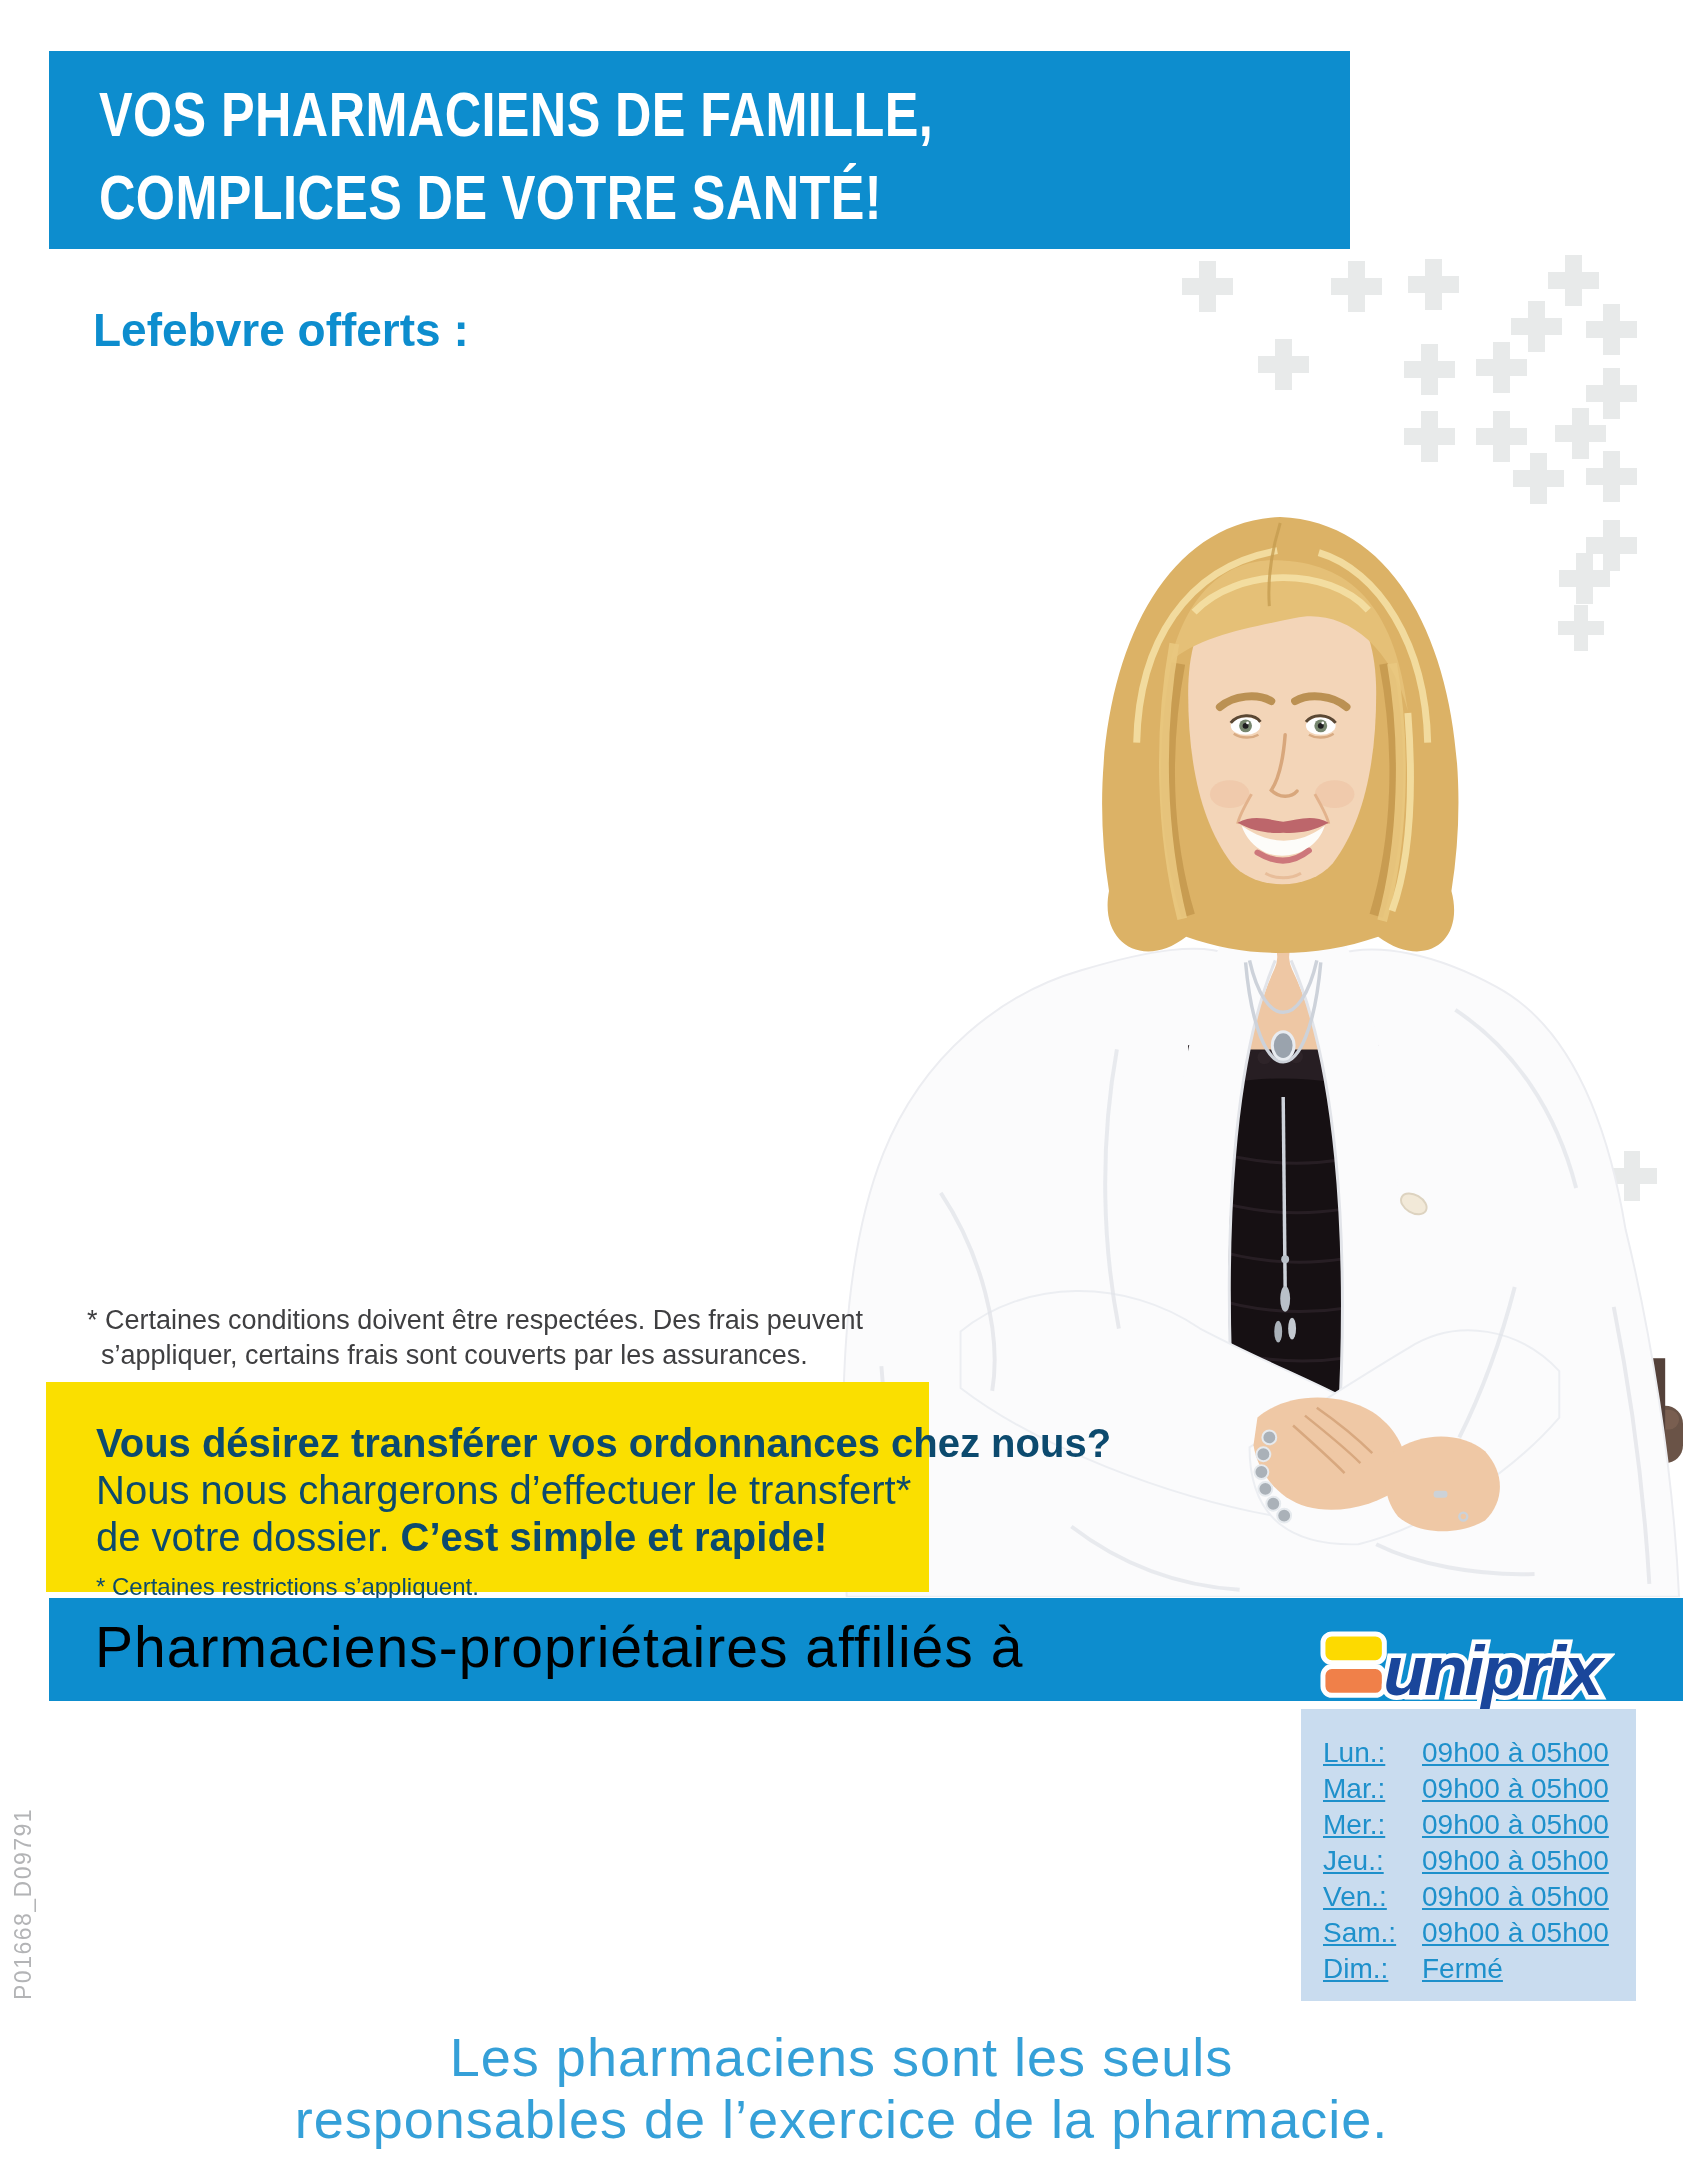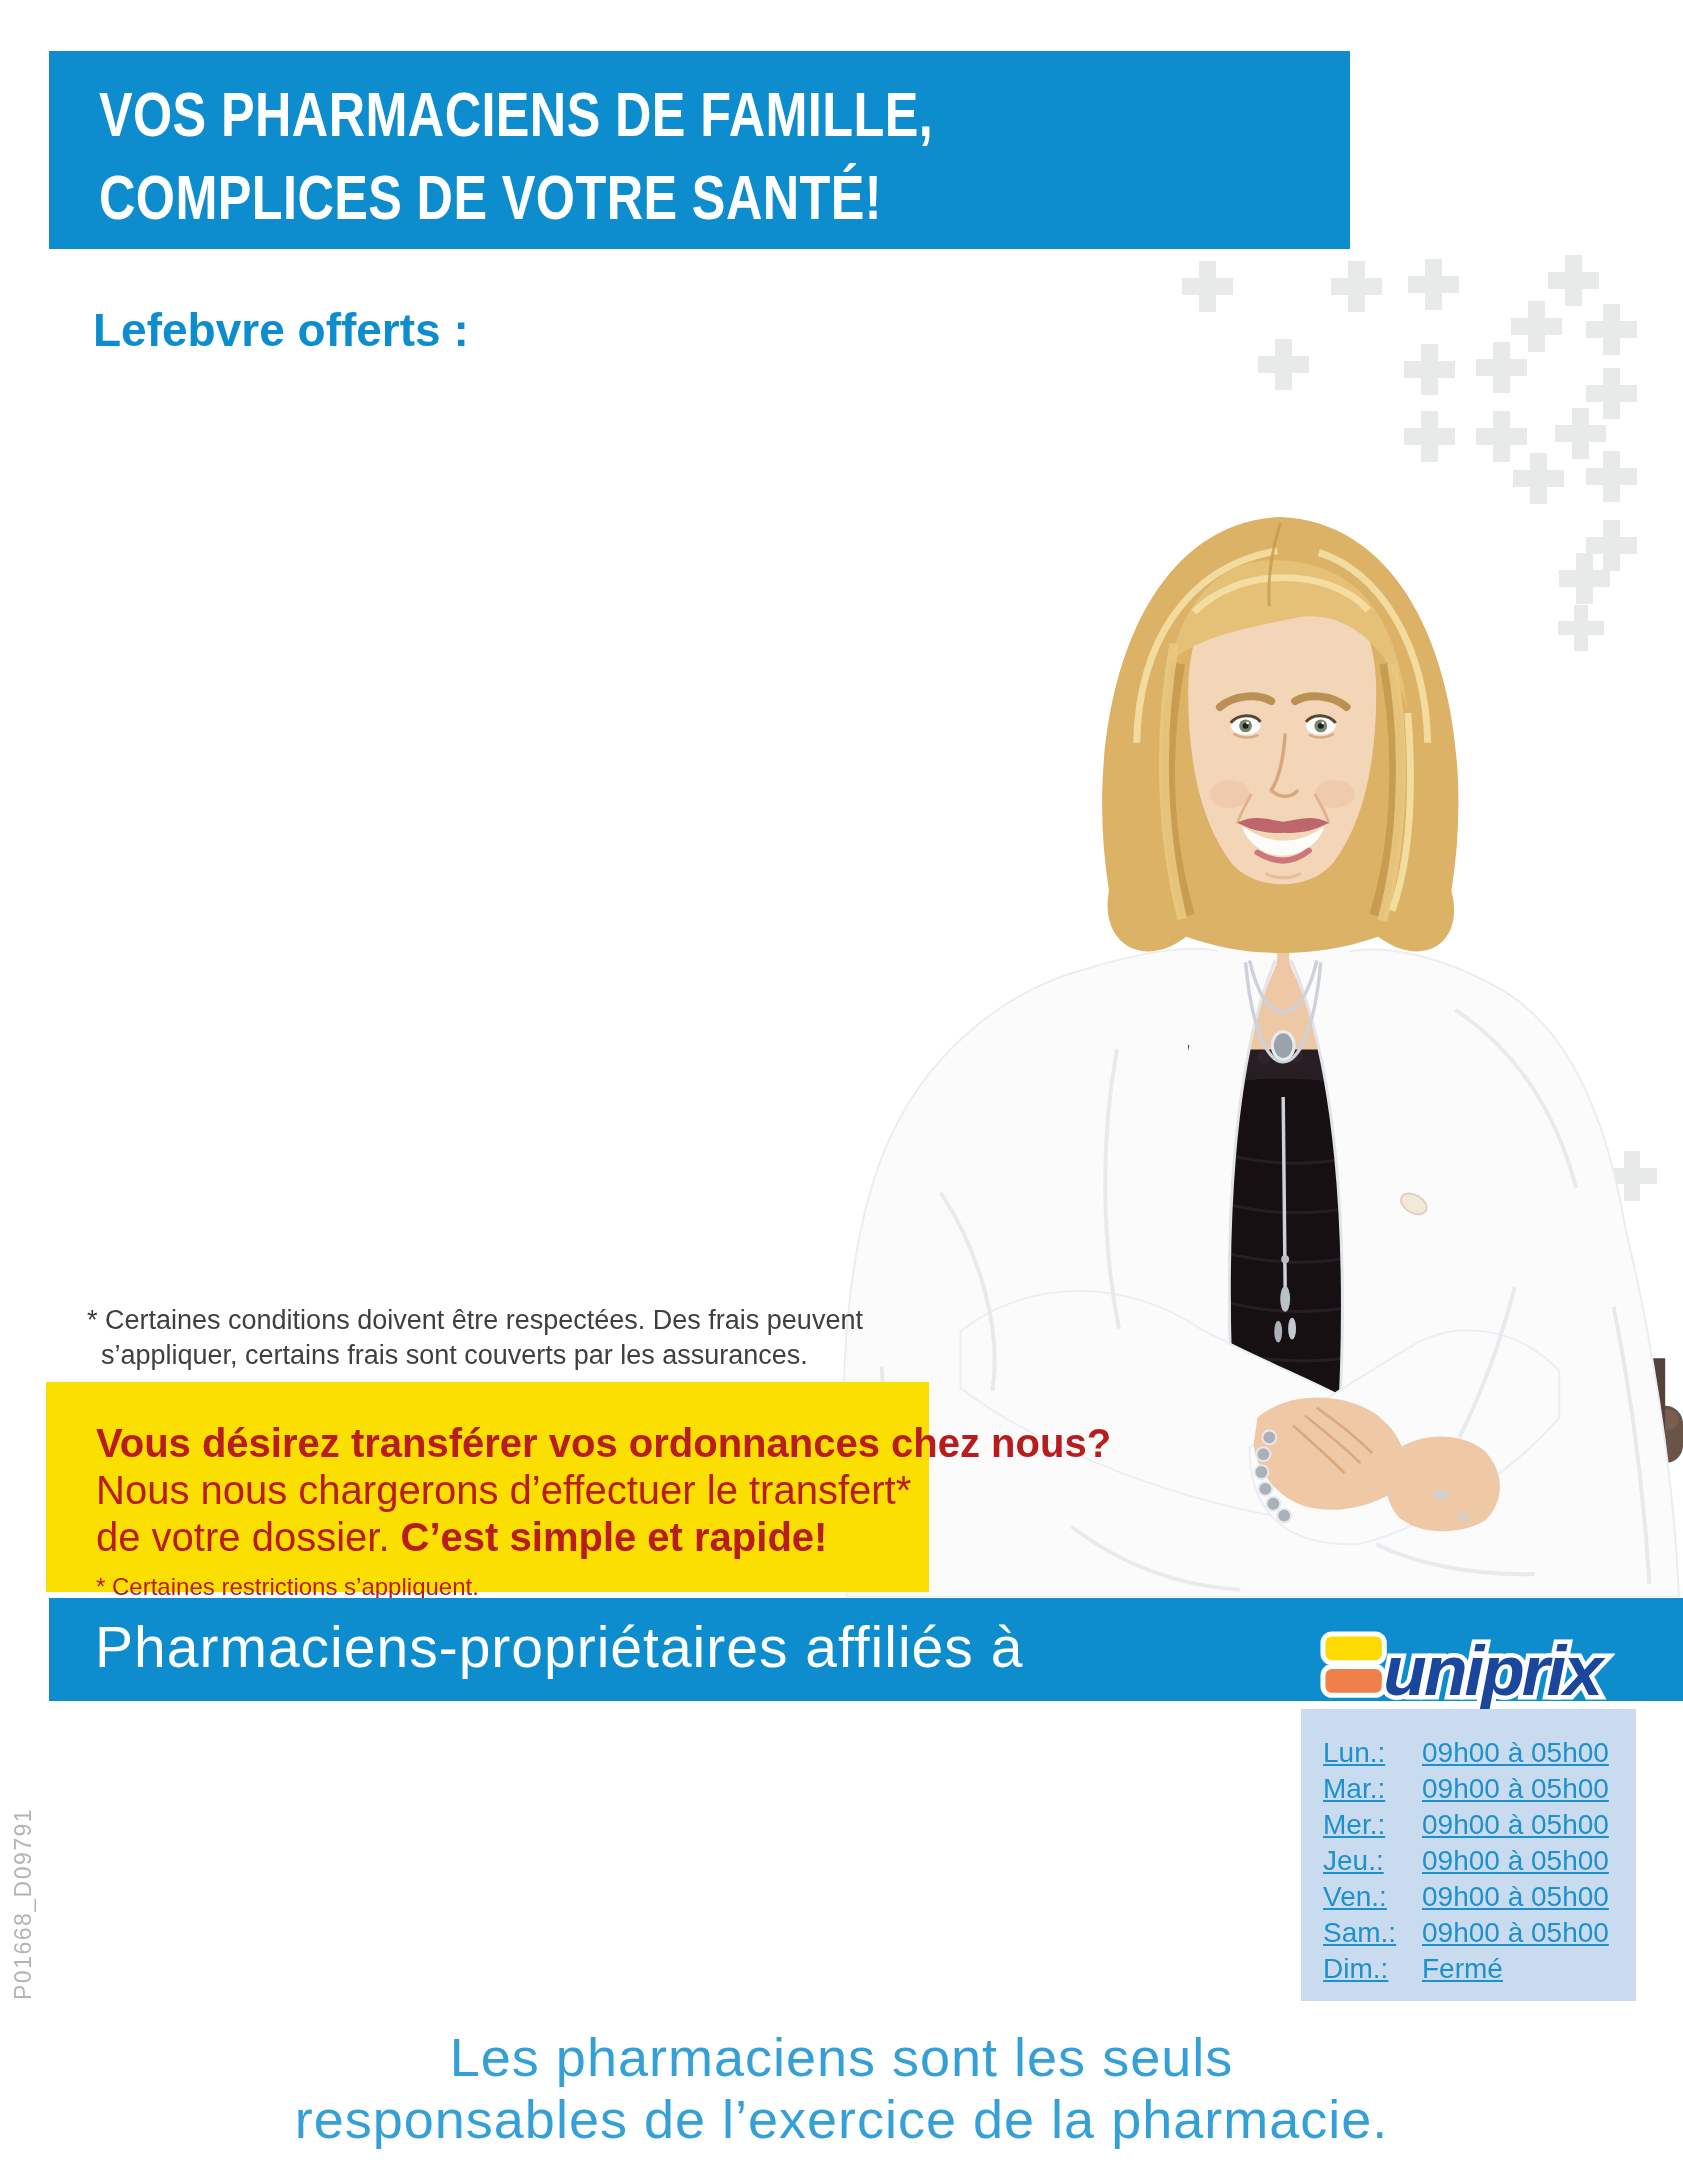--- a/index.html
+++ b/index.html
@@ -21,29 +21,29 @@
 
   
   .portrait{position:absolute;left:822px;top:495px;width:861px;height:1102px;}
 
   
   .conditions{position:absolute;left:87px;top:1303px;color:#3f3f41;font-size:27px;line-height:35px;}
   .conditions .ind{padding-left:14px;}
 
   
   .transfer-box{position:absolute;left:46px;top:1382px;width:883px;height:210px;background:#fadf00;
-                box-sizing:border-box;padding:38px 0 0 50px;color:#b91c1c;}
+                box-sizing:border-box;padding:38px 0 0 50px;color:#0c4a6e;}
   .transfer-box .l{font-size:40px;line-height:47px;white-space:nowrap;}
   .transfer-box .b{font-weight:bold;}
   .transfer-box .fn{font-size:24px;margin-top:12px;}
 
   
   .affiliation-band{position:absolute;left:49px;top:1598px;width:1635px;height:103px;background:#0d8dce;}
   .affiliation-label{position:absolute;left:46px;top:50%;transform:translateY(-54%);
-                     color:#ffffff;font-size:57px;letter-spacing:1px;white-space:nowrap;}
+                     color:#000000;font-size:57px;letter-spacing:1px;white-space:nowrap;}
   .uniprix-logo{position:absolute;right:69px;top:26px;}
 
   
   .owners-box{position:absolute;left:48px;top:1709px;width:1247px;height:292px;background:#0d8dce;
               box-sizing:border-box;padding:46px 0 0 55px;color:#ffffff;}
   .owners-name{font-size:55px;font-weight:bold;line-height:69px;white-space:nowrap;}
   .owners-address{font-size:46px;margin-top:22px;white-space:nowrap;}
 
   
   .hours-panel{position:absolute;left:1301px;top:1709px;width:335px;height:292px;background:#c9dcef;

